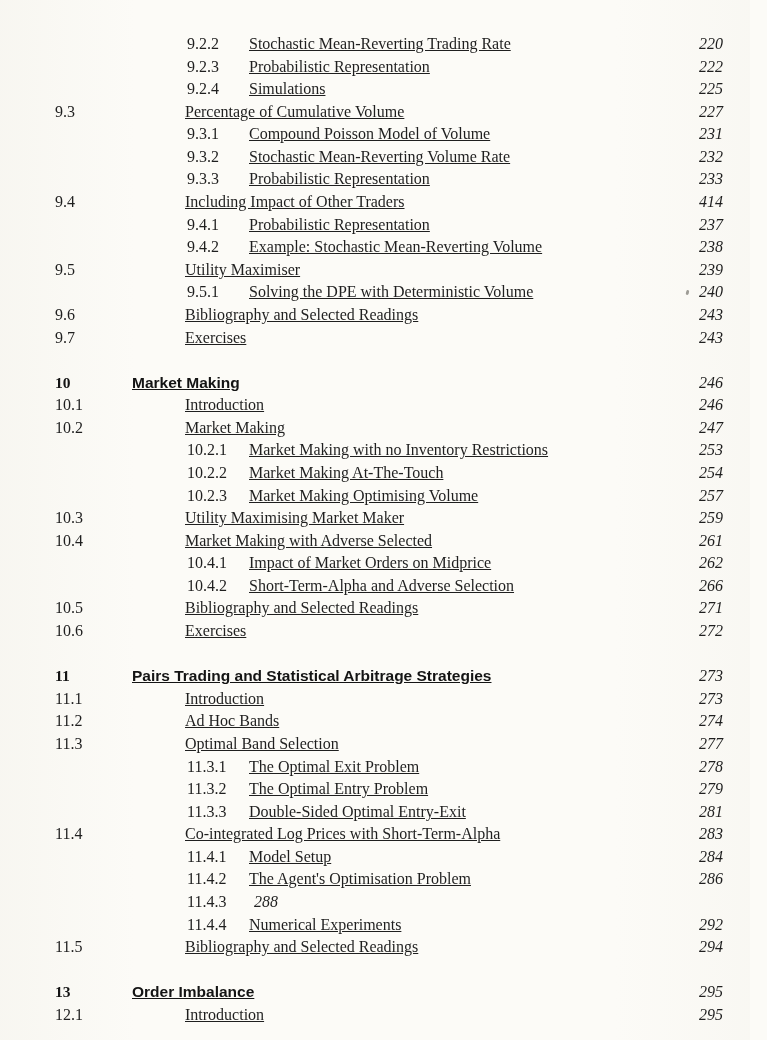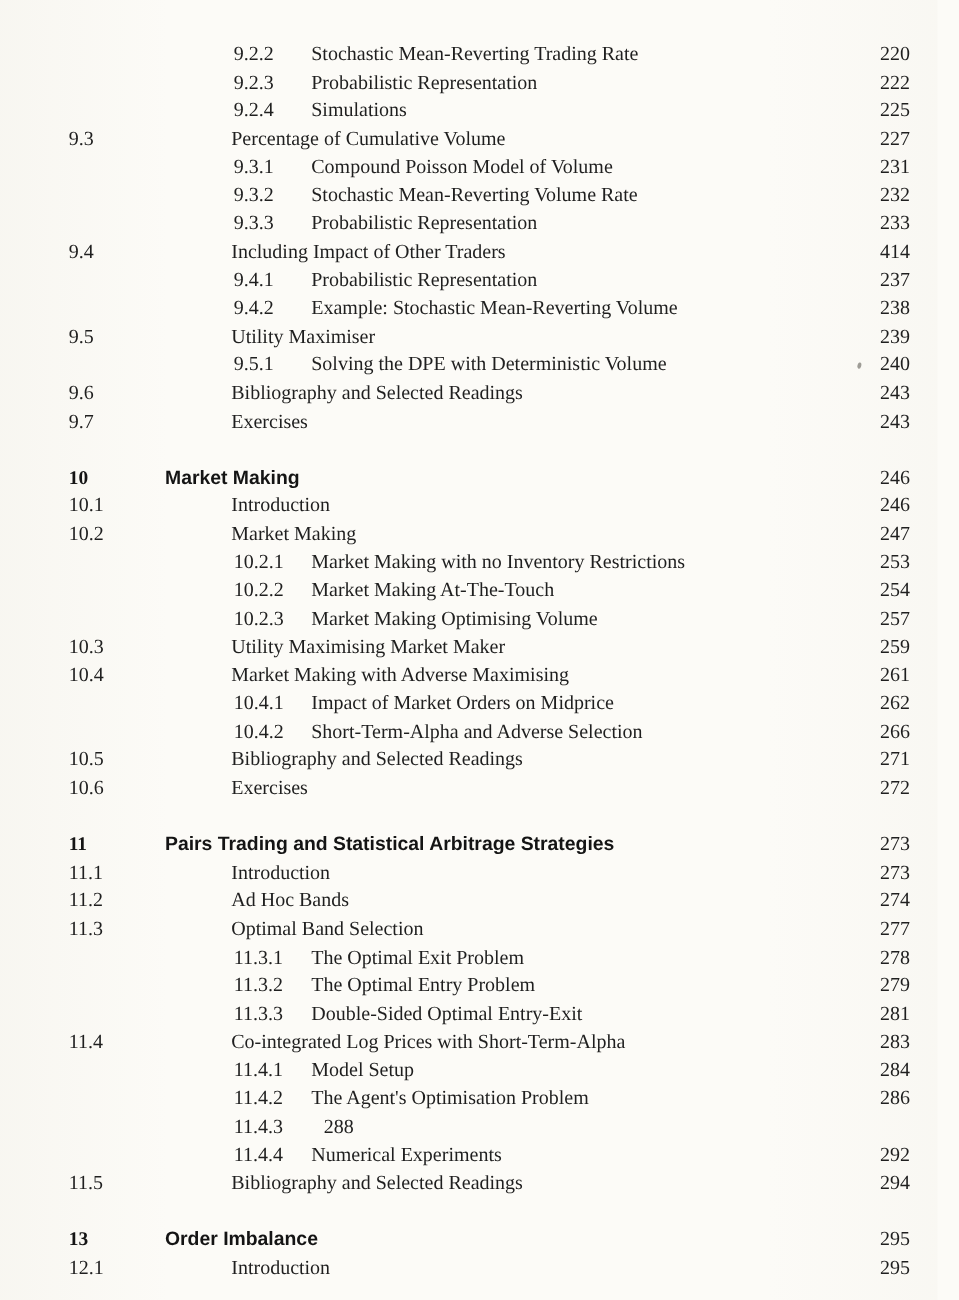--- a/index.html
+++ b/index.html
@@ -27,22 +27,22 @@
     margin-top:22.58px;
     font-family:"Liberation Sans", sans-serif;
     font-weight:bold;
     font-size:15.5px;
     color:#141414;
   }
   .num{flex:0 0 auto;}
   .chapter .num{width:77px;text-align:left;font-family:Liberation Serif, serif;}
   .section .num{width:114px;margin-right:16px;}
   .subsection .num{margin-left:132px;width:62px;text-align:left;}
-  .title{flex:1 1 auto;overflow:hidden;}
-  .pagenum{flex:0 0 auto;text-align:right;min-width:34px;}
+  .title{flex:1 1 auto;overflow:hidden;text-decoration:underline;}
+  .pagenum{flex:0 0 auto;text-align:center;min-width:34px;font-style:italic;}
   .chapter .pagenum{
     font-family:"Liberation Serif", serif;
     font-weight:normal;
     font-size:16px;
     color:#1f1f1f;
   }
   .speck{
     position:absolute;
     left:686px;top:290px;
     width:3px;height:5px;
@@ -157,21 +157,21 @@
         <span class="title">Market Making Optimising Volume</span>
         <span class="pagenum">257</span>
       </div>
       <div class="row section">
         <span class="num">10.3</span>
         <span class="title">Utility Maximising Market Maker</span>
         <span class="pagenum">259</span>
       </div>
       <div class="row section">
         <span class="num">10.4</span>
-        <span class="title">Market Making with Adverse Maximising</span>
+        <span class="title">Market Making with Adverse Selected</span>
         <span class="pagenum">261</span>
       </div>
       <div class="row subsection">
         <span class="num">10.4.1</span>
         <span class="title">Impact of Market Orders on Midprice</span>
         <span class="pagenum">262</span>
       </div>
       <div class="row subsection">
         <span class="num">10.4.2</span>
         <span class="title">Short-Term-Alpha and Adverse Selection</span>

